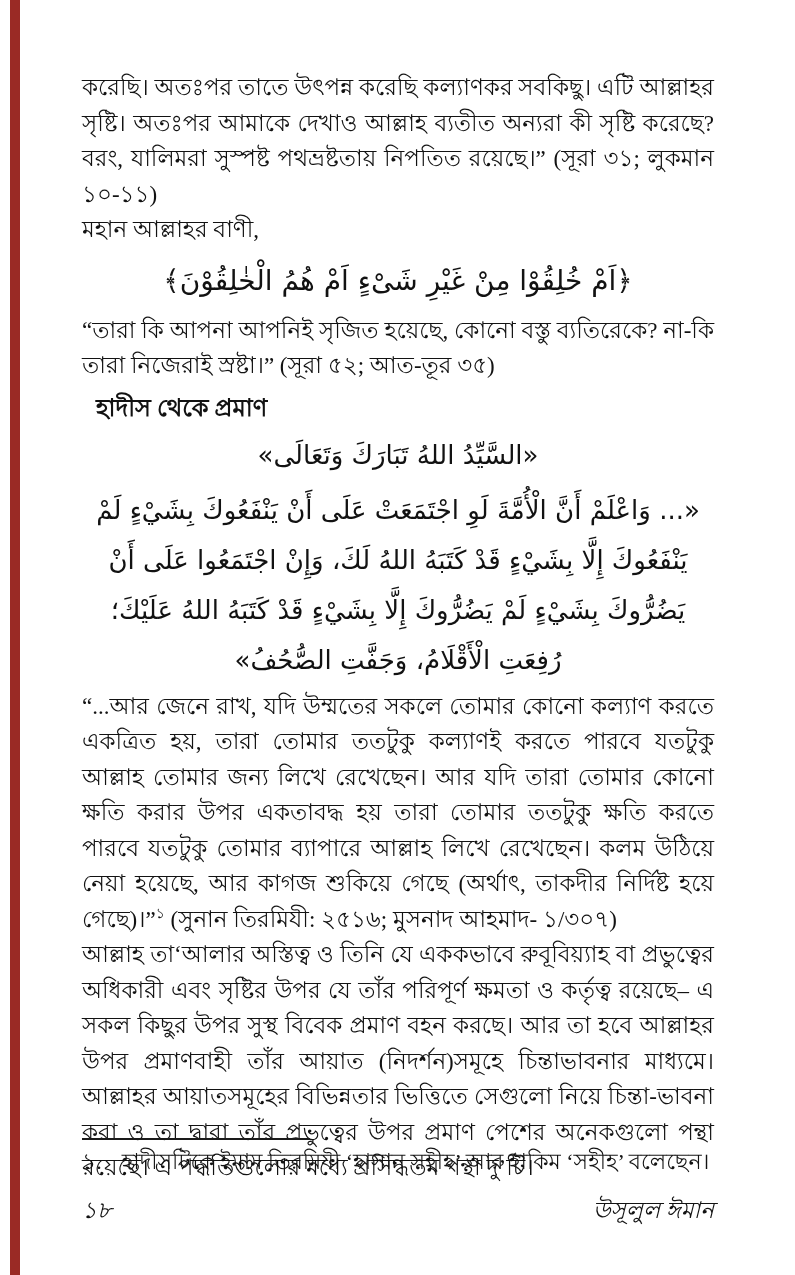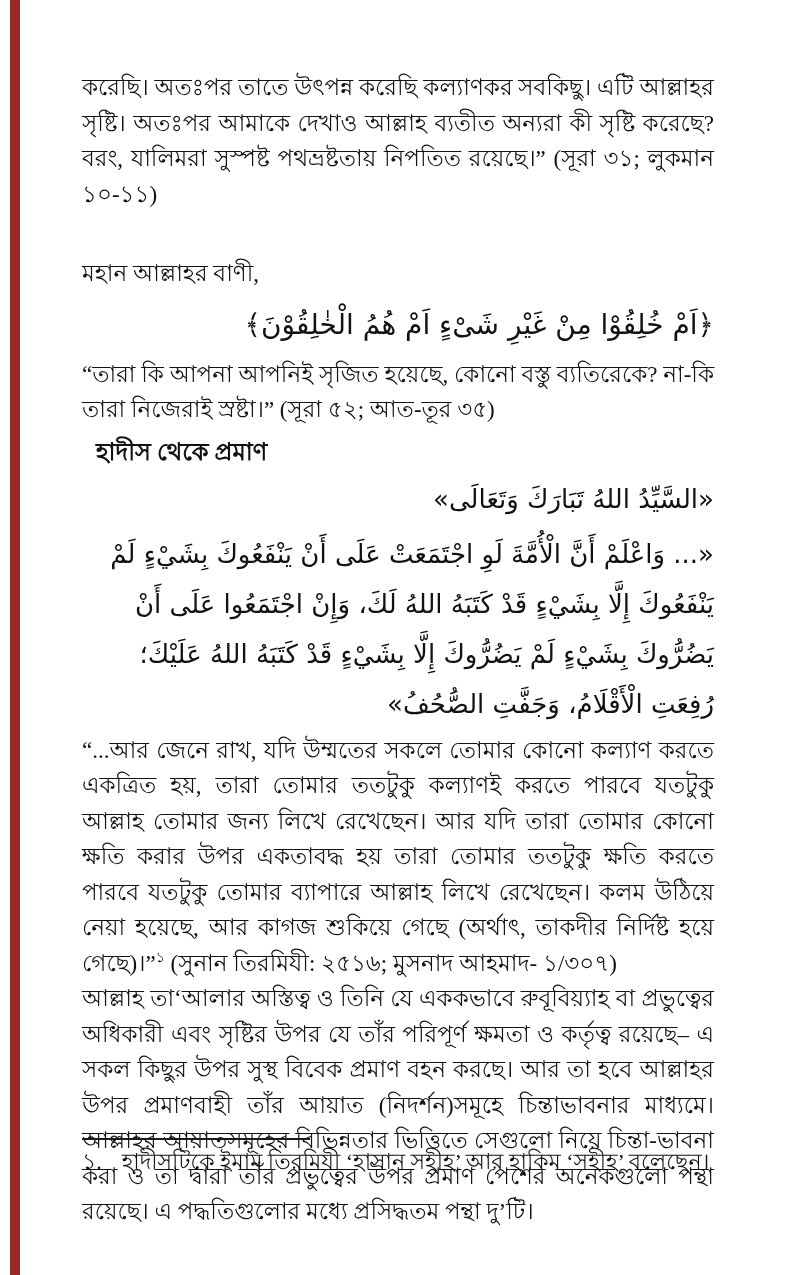--- a/index.html
+++ b/index.html
@@ -18,29 +18,30 @@
   .content{
     position:absolute;left:82px;top:70px;width:632px;
   }
   p.body{
     margin:0;
     font-size:23px;
     line-height:35.5px;
     text-align:justify;
     text-justify:inter-word;
   }
-  p.noj{text-align:left;margin-top:44px;}
+  p.noj{text-align:left;}
   h2.heading{
     margin:7px 0 3px 14px;
     font-size:24px;
     line-height:34px;
     font-weight:bold;
   }
   .arabic{
     direction:rtl;
+    text-align:center;
     font-family:"DejaVu Sans",sans-serif;
     font-size:26px;
     line-height:50px;
     margin:5px 0 4px 0;
   }
   .arabic.big{font-size:28px;line-height:56px;}
   sup.fn-ref{
     font-size:14px;
     line-height:0;
     vertical-align:super;
@@ -102,14 +103,18 @@
   </main>
 
   <div class="footnote-area">
     <div class="footnote-rule"></div>
     <div class="footnote-line">
       <span class="fn-marker">১.</span>
       <span class="fn-text">হাদীসটিকে ইমাম তিরমিযী ‘হাসান সহীহ’ আর হাকিম ‘সহীহ’ বলেছেন।</span>
     </div>
   </div>
 
+  <footer class="page-footer">
+    <span>১৮</span>
+    <span>উসূলুল ঈমান</span>
+  </footer>
 
 </div>
 
 </body></html>

